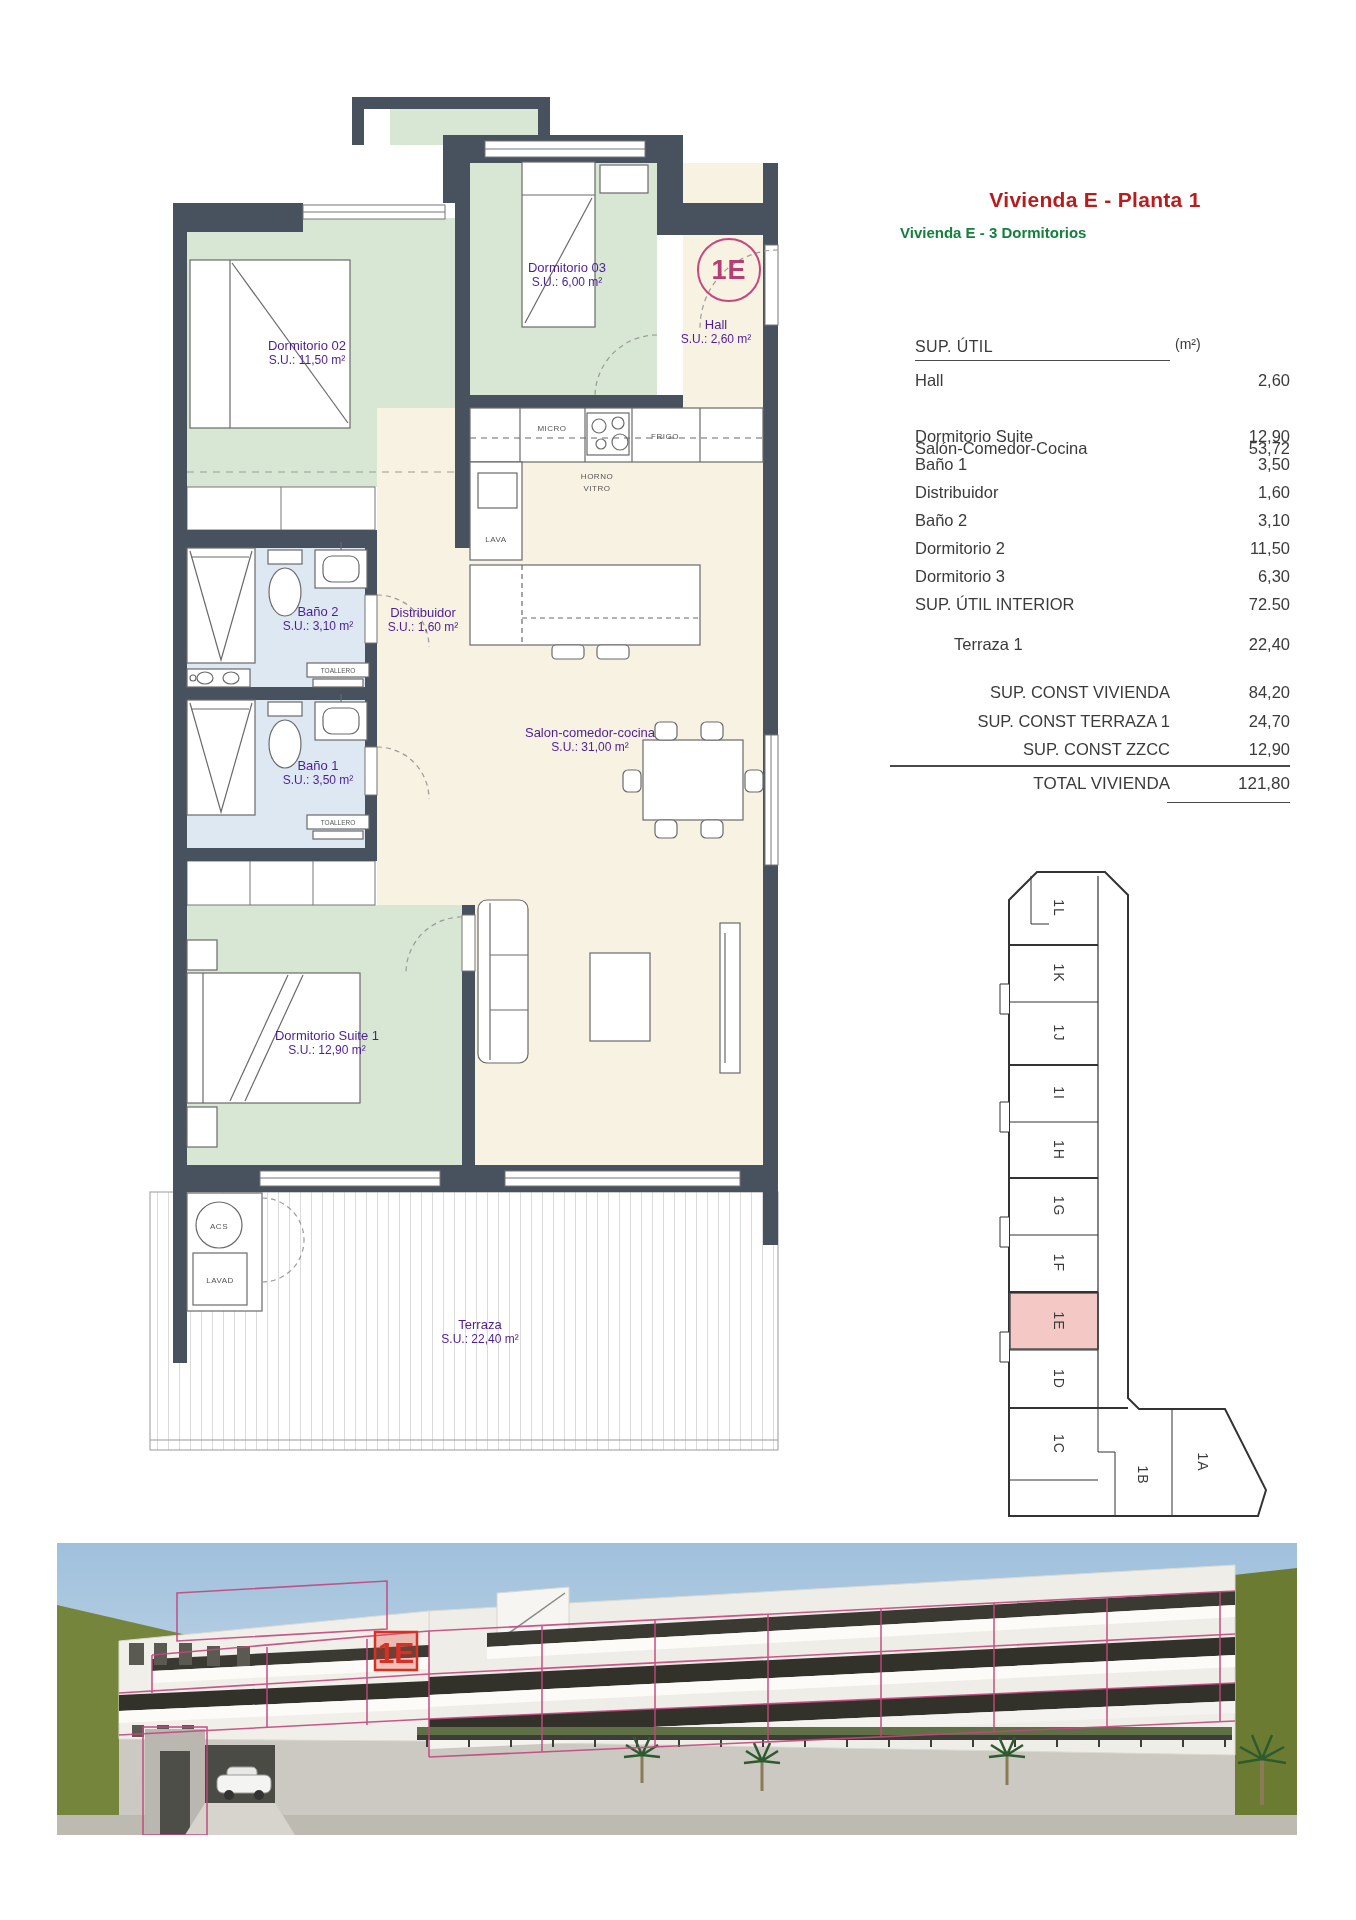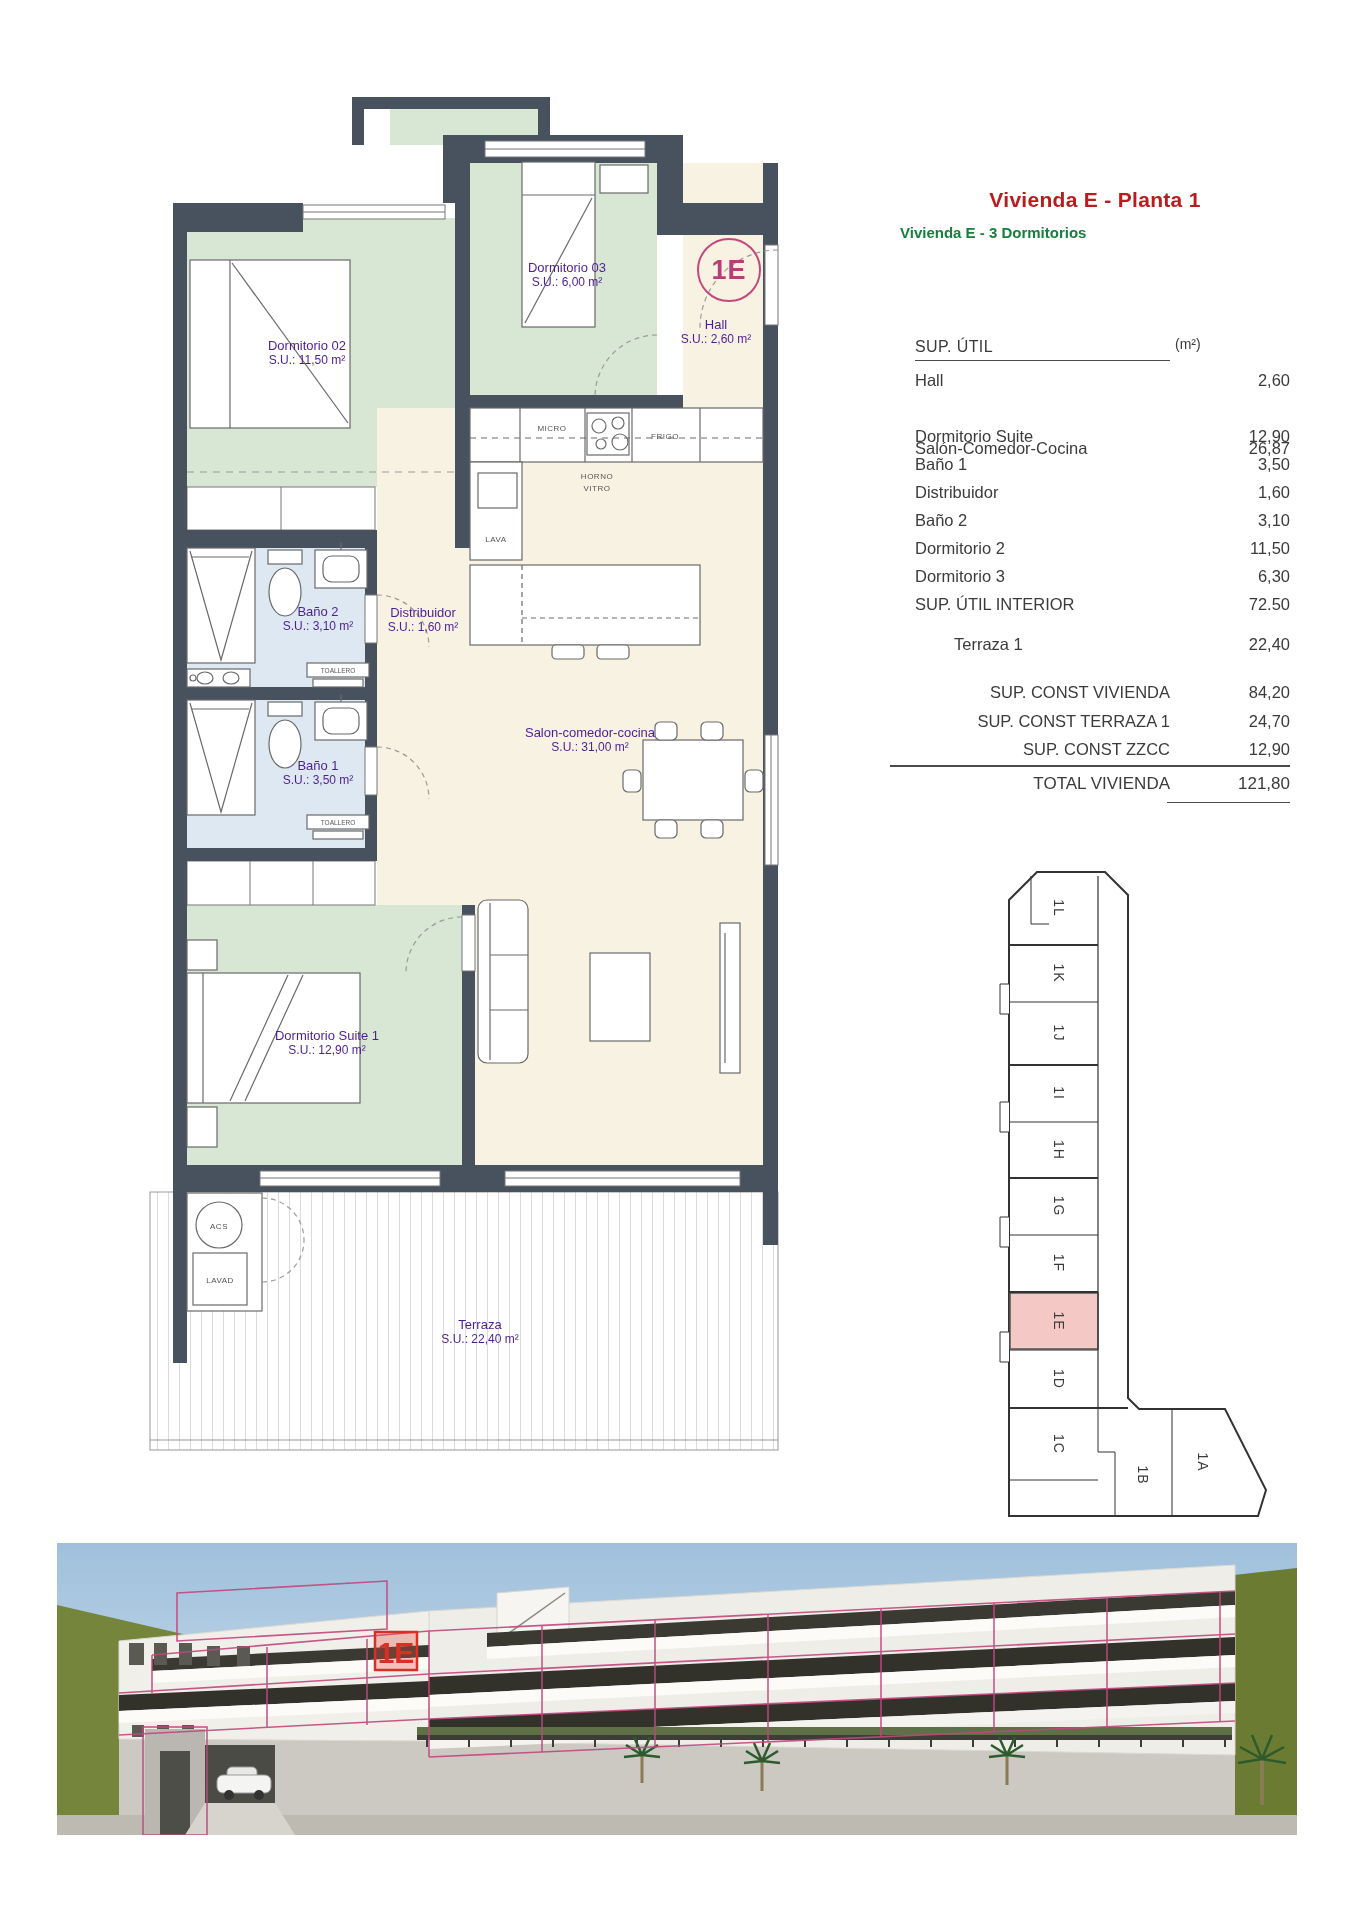--- a/index.html
+++ b/index.html
@@ -268,21 +268,21 @@
   <div class="rtable">
     <span class="th-label">SUP. ÚTIL</span>
     <span class="th-unit">(m²)</span>
     <div class="th-line"></div>
     <div class="t-row" style="top:30px;">
         <span>Hall</span>
         <span>2,60</span>
       </div>
     <div class="t-row" style="top:58px;margin-top:40px;">
         <span>Salón-Comedor-Cocina</span>
-        <span>26,87</span>
+        <span>53,72</span>
       </div>
     <div class="t-row" style="top:86px;">
         <span>Dormitorio Suite</span>
         <span>12,90</span>
       </div>
     <div class="t-row" style="top:114px;">
         <span>Baño 1</span>
         <span>3,50</span>
       </div>
     <div class="t-row" style="top:142px;">

